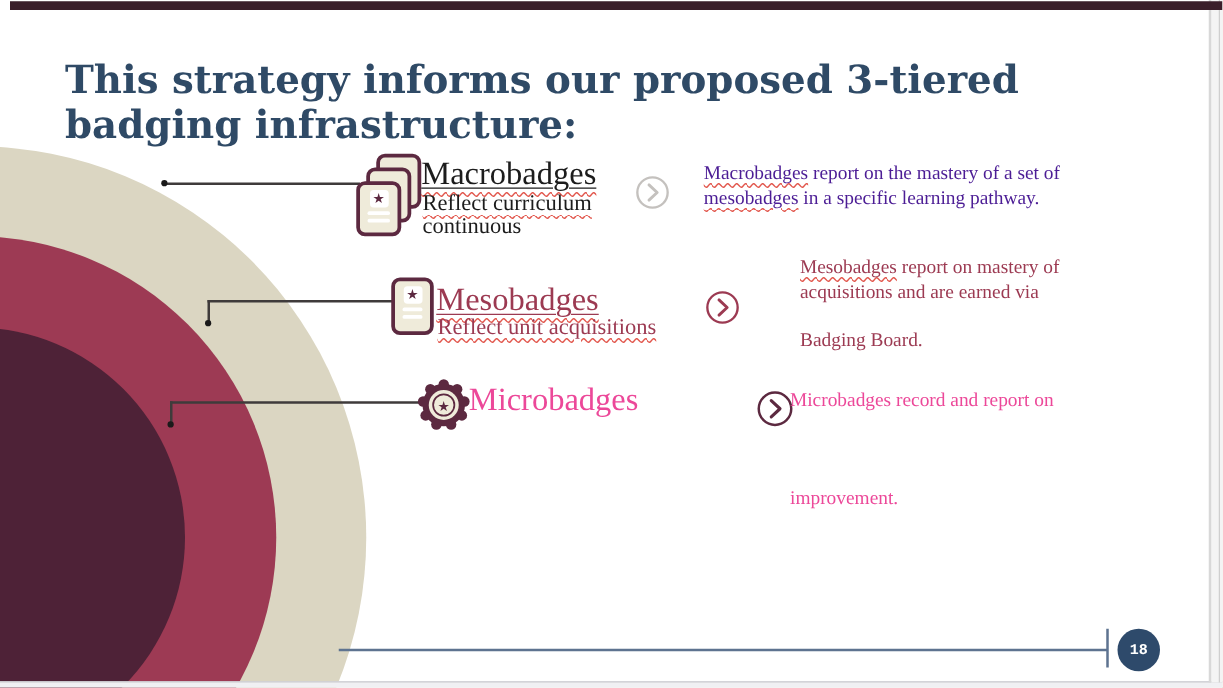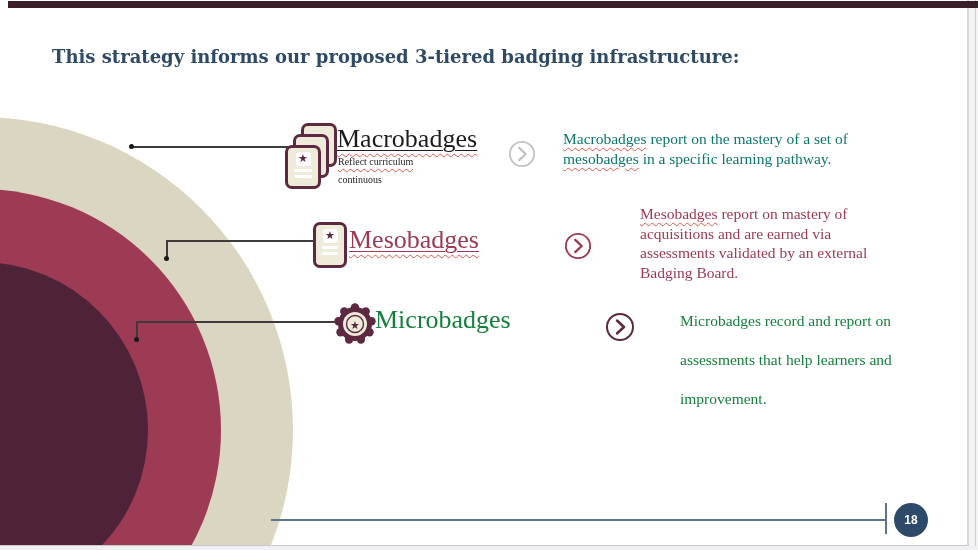--- a/index.html
+++ b/index.html
@@ -15,54 +15,54 @@
   #right-edge2{left:975px;top:0;width:1px;height:546px;background:#CFCFCF;}
 
   
   .ring{border-radius:50%;}
   #circle-outer{left:-333px;top:117px;width:626px;height:626px;background:#DBD6C2;}
   #circle-mid{left:-261px;top:189px;width:482px;height:482px;background:#9D3A54;}
   #circle-inner{left:-188px;top:262px;width:336px;height:336px;background:#4E2237;}
 
   
   #slide-title{left:52px;top:46px;width:880px;font-family:"DejaVu Serif",serif;
-    font-size:18px;font-weight:bold;color:#2F4A66;letter-spacing:0px;}
+    font-size:31px;font-weight:bold;color:#2F4A66;letter-spacing:0px;}
 
   
   .conn{background:#3F3B3B;}
   .dot{width:5px;height:5px;border-radius:50%;background:#1A1A1A;}
 
   
   .card{position:absolute;width:36px;height:44px;background:#EFEBDA;border:3px solid #5C2940;
         border-radius:7px;box-sizing:border-box;}
   .card .star-box{width:15px;height:14px;background:#FFFFFF;border-radius:3px;margin:4px auto 0;
         text-align:center;color:#5C2940;font-size:11px;line-height:14px;font-family:"DejaVu Sans",sans-serif;}
   .card .ln{height:3px;background:#FFFFFF;border-radius:2px;margin:3px 6px 0;}
 
   
   .h2{font-size:26px;line-height:26px;color:#1C1C1C;}
   .h2 .u{text-decoration:underline;text-decoration-thickness:1px;text-underline-offset:3px;}
   .sqwrap{text-decoration:underline wavy #E2574D 1px;text-underline-offset:6px;}
   .sq{text-decoration:underline wavy #E2574D 1px;text-underline-offset:3px;}
-  .sub{font-size:10px;line-height:18px;color:#1C1C1C;}
-  .desc{font-size:15.5px;line-height:19.5px;color:#0f766e;}
+  .sub{font-size:18px;line-height:18px;color:#1C1C1C;}
+  .desc{font-size:15.5px;line-height:19.5px;color:#4c1d95;}
   .meso-c{color:#9C3A52;}
-  .micro-c{color:#15803d;}
+  .micro-c{color:#ec4899;}
 
   
   .chev{display:block;}
 
   
   #rosette{left:334px;top:303px;width:42px;height:42px;}
 
   
   #footer-line{left:271px;top:519px;width:615px;height:2px;background:#5E7390;}
   #footer-tick{left:885px;top:503px;width:2px;height:31px;background:#5E7390;}
   #page-badge{left:894px;top:503px;width:34px;height:34px;border-radius:50%;background:#2E4A6B;
-     color:#fff;font-family:Liberation Sans, sans-serif;font-size:12px;font-weight:bold;
+     color:#fff;font-family:Liberation Mono, monospace;font-size:12px;font-weight:bold;
      display:flex;align-items:center;justify-content:center;text-align:center;}
 </style>
 </head>
 <body>
 
 <div id="stage">
 
   <div class="abs ring" id="circle-outer"></div>
   <div class="abs ring" id="circle-mid"></div>
   <div class="abs ring" id="circle-inner"></div>
@@ -118,32 +118,35 @@
 
   <div class="abs card" style="left:313px;top:222px;width:34px;height:46px;">
     <div class="star-box">★</div>
     <div class="ln"></div>
     <div class="ln"></div>
   </div>
 
   <div class="abs h2 meso-c" style="left:349px;top:227px;">
     <span class="sqwrap"><span class="u">Mesobadges</span></span>
   </div>
+  <div class="abs sub meso-c" style="left:350px;top:252px;">
+    <span class="sq">Reflect unit acquisitions</span>
+  </div>
 
   <div class="abs chev" style="left:564px;top:232px;width:28px;height:28px;color:#9C3A52;">
     <svg width="28" height="28" viewBox="0 0 30 30">
       <circle cx="15" cy="15" r="13" fill="none" stroke="currentColor" stroke-width="2"></circle>
       <path d="M12 8.5 L19 15 L12 21.5" fill="none" stroke="currentColor" stroke-width="2.5" stroke-linecap="round" stroke-linejoin="round"></path>
     </svg>
   </div>
 
   <div class="abs desc meso-c" style="left:640px;top:204px;width:290px;">
     <span class="sq">Mesobadges</span><span> report on mastery of</span><br>
     <span>acquisitions and are earned via</span><br>
-    <span>assessments validated by an external</span><br>
+    <br>
     <span>Badging Board.</span>
   </div>
 
   <div class="abs" id="rosette">
     <svg width="42" height="42" viewBox="0 0 42 42">
       <g fill="#5C2940">
         <circle cx="21" cy="21" r="17"></circle>
         <circle cx="21" cy="4.5" r="4.2"></circle>
           <circle cx="31.7" cy="8.4" r="4.2"></circle>
         <circle cx="37.5" cy="18.2" r="4.2"></circle>
@@ -164,24 +167,24 @@
     <span>Microbadges</span>
   </div>
 
   <div class="abs chev" style="left:605px;top:312px;width:30px;height:30px;color:#5C2940;">
     <svg width="30" height="30" viewBox="0 0 30 30">
       <circle cx="15" cy="15" r="13" fill="none" stroke="currentColor" stroke-width="2"></circle>
       <path d="M12 8.5 L19 15 L12 21.5" fill="none" stroke="currentColor" stroke-width="2.5" stroke-linecap="round" stroke-linejoin="round"></path>
     </svg>
   </div>
 
-  <div class="abs desc micro-c" style="left:680px;top:311px;width:270px;">
+  <div class="abs desc micro-c" style="left:632px;top:311px;width:270px;">
     <span>Microbadges record and report on</span><br>
     <br>
-    <span>assessments that help learners and</span><br>
+    <br>
     <br>
     <span>improvement.</span>
   </div>
 
   <div class="abs" id="footer-line"></div>
   <div class="abs" id="footer-tick"></div>
   <div class="abs" id="page-badge">
     <span>18</span>
   </div>
 

